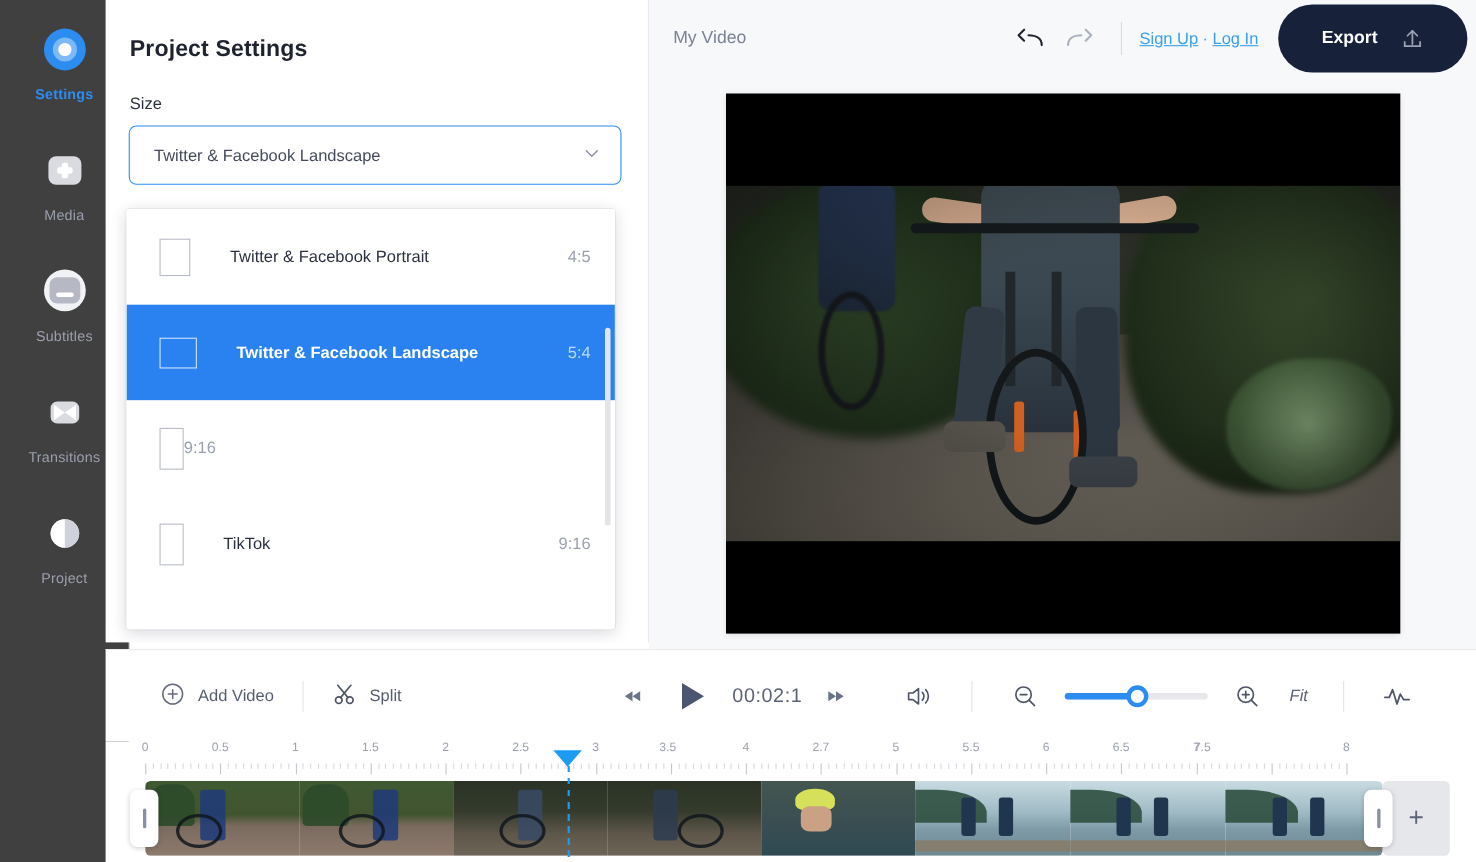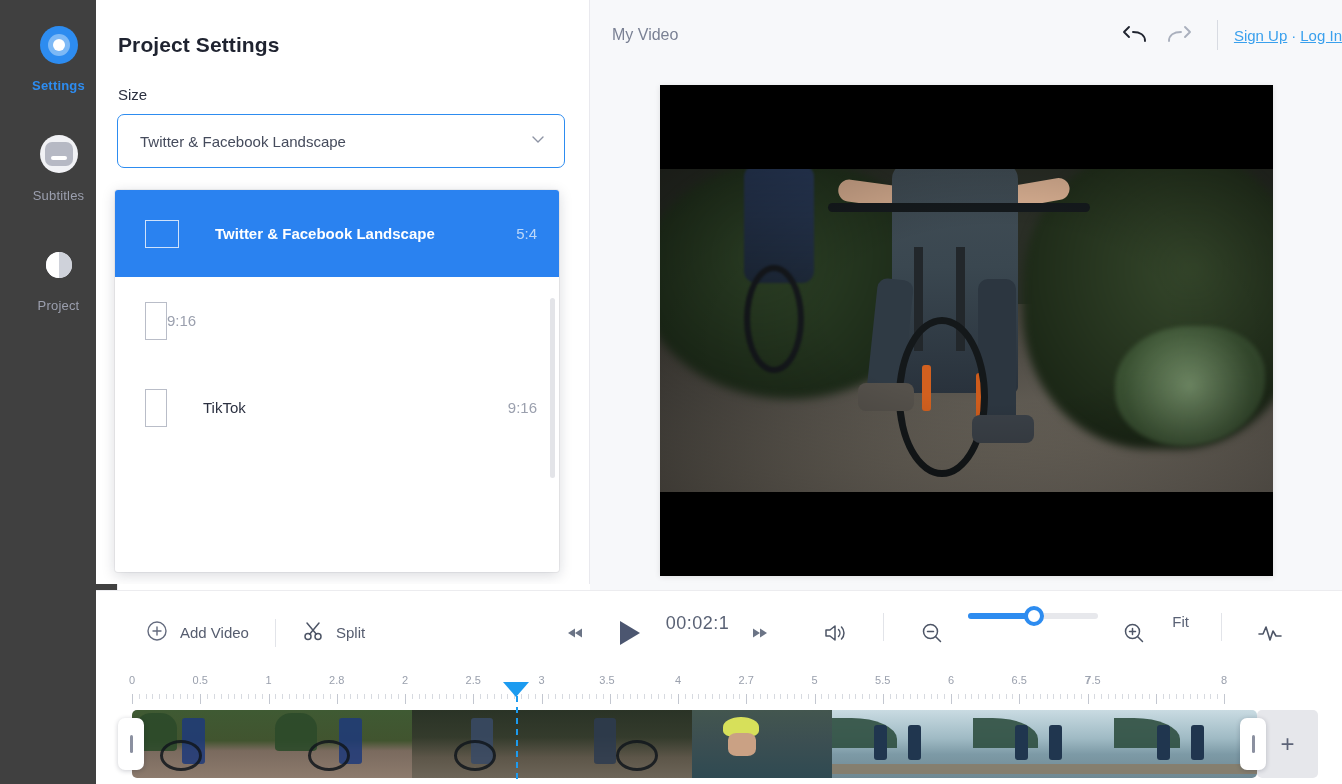--- a/index.html
+++ b/index.html
@@ -164,21 +164,21 @@
   .tb-btn { display:flex; align-items:center; cursor:pointer; color:#555c6e; font-size:15px; }
   .tb-btn .lbl { margin-left: 12px; }
   .tb-div { width:1px; height:28px; background:#e2e4e9; margin: 0 26px; }
   .time { font-size:18px; color:#5a6275; margin: 0 8px; letter-spacing:.5px; }
   .zoom-slider { width: 130px; height: 6px; border-radius:3px; background:#e7e8ec; position:relative; margin: 0 14px; cursor:pointer;}
   .zoom-fill { position:absolute; left:0; top:0; height:6px; width:66px; background:#2d8cf0; border-radius:3px; }
   .zoom-knob {
     position:absolute; left:56px; top:-7px; width:20px; height:20px; border-radius:50%;
     background:#fff; border:4px solid #2d8cf0;
   }
-  .fit { font-size:15px; color:#5a6275; cursor:pointer; }
+  .fit { font-size:15px; color:#5a6275; cursor:pointer;font-style:italic; }
 
   
   .timeline {
     position:absolute; left:96px; top:674px; width:1246px; height:110px; background:#fff;
     overflow:hidden;
   }
   .ruler { position:absolute; left:0; top:0; width:1246px; height:36px; }
   .tick-lbl { position:absolute; top:0; font-size:11px; color:#9aa0ad; transform: translateX(-50%); }
   .tick { position:absolute; top:20px; width:1px; background:#d7dae0; }
   .tick.major { height:10px; background:#c3c7d0; }
@@ -233,34 +233,54 @@
       <span class="rail-ico">
         <svg width="46" height="46" viewBox="0 0 46 46">
           <circle cx="23" cy="23" r="19" fill="#2d8cf0"></circle>
           <circle cx="23" cy="23" r="11" fill="#7db9f6"></circle>
           <circle cx="23" cy="23" r="6" fill="#ffffff"></circle>
         </svg>
       </span>
       <span class="rail-lbl">Settings</span>
     </div>
 
+    <div class="rail-item">
+      <span class="rail-ico">
+        <svg width="46" height="46" viewBox="0 0 46 46">
+          <rect x="8" y="10" width="30" height="26" rx="7" fill="#d9dbe1"></rect>
+          <rect x="20" y="16" width="6" height="14" rx="2" fill="#ffffff"></rect>
+          <rect x="16" y="20" width="14" height="6" rx="2" fill="#ffffff"></rect>
+        </svg>
+      </span>
+      <span class="rail-lbl">Media</span>
+    </div>
 
     <div class="rail-item">
       <span class="rail-ico">
         <svg width="46" height="46" viewBox="0 0 46 46">
           <circle cx="23" cy="22" r="19" fill="#f1f2f5"></circle>
           <rect x="9" y="10" width="28" height="24" rx="7" fill="#b6b9c4"></rect>
           <rect x="15" y="24" width="16" height="4" rx="2" fill="#ffffff"></rect>
         </svg>
       </span>
       <span class="rail-lbl">Subtitles</span>
     </div>
 
 
 
+    <div class="rail-item">
+      <span class="rail-ico">
+        <svg width="46" height="46" viewBox="0 0 46 46">
+          <rect x="10" y="13" width="26" height="20" rx="6" fill="#d9dbe1"></rect>
+          <path d="M13 16l10 7-10 7z" fill="#ffffff"></path>
+          <path d="M33 16l-10 7 10 7z" fill="#ffffff"></path>
+        </svg>
+      </span>
+      <span class="rail-lbl">Transitions</span>
+    </div>
 
     <div class="rail-item">
       <span class="rail-ico">
         <svg width="46" height="46" viewBox="0 0 46 46">
           <circle cx="23" cy="23" r="13" fill="#e6e7ec"></circle>
           <path d="M23 10a13 13 0 0 0 0 26z" fill="#ffffff"></path>
           <path d="M23 10a13 13 0 0 1 0 26z" fill="#cfd2da"></path>
         </svg>
       </span>
       <span class="rail-lbl">Project</span>
@@ -277,20 +297,25 @@
         <svg width="16" height="16" viewBox="0 0 16 16">
             <path d="M3 6l5 5 5-5" stroke="#8d93a4" stroke-width="1.4" fill="none" stroke-linecap="round" stroke-linejoin="round"></path>
           </svg>
       </span>
     </div>
 
     <div class="audio-ghost">Audio</div>
 
     <div class="dropdown">
 
+      <div class="ddrow">
+        <span class="dd-thumb" style="width:28px;height:34px;"></span>
+        <span class="dd-name">Twitter &amp; Facebook Portrait</span>
+        <span class="dd-ratio">4:5</span>
+      </div>
 
       <div class="ddrow sel">
         <span class="dd-thumb" style="width:34px;height:28px;"></span>
         <span class="dd-name">Twitter &amp; Facebook Landscape</span>
         <span class="dd-ratio">5:4</span>
       </div>
 
       <div class="ddrow">
         <span class="dd-thumb" style="width:22px;height:38px;"></span>
         <span class="dd-ratio">9:16</span>
@@ -330,20 +355,30 @@
           <path d="M21 3l5 5-5 5" stroke="#aab0bd" stroke-width="1.9" fill="none" stroke-linecap="round" stroke-linejoin="round"></path>
         </svg>
       </span>
 
       <span class="hdr-div"></span>
 
       <span class="auth">
         <a>Sign Up</a><span class="dot">·</span><a>Log In</a>
       </span>
 
+      <div class="export-btn">
+        <span>Export</span>
+        <span class="export-up">
+          <svg width="20" height="22" viewBox="0 0 20 22">
+            <path d="M10 16V4" stroke="#9aa2b4" stroke-width="1.6" stroke-linecap="round"></path>
+            <path d="M5.5 8.5L10 4l4.5 4.5" stroke="#9aa2b4" stroke-width="1.6" fill="none" stroke-linecap="round" stroke-linejoin="round"></path>
+            <path d="M3 14v4h14v-4" stroke="#9aa2b4" stroke-width="1.6" fill="none" stroke-linecap="round"></path>
+          </svg>
+        </span>
+      </div>
     </div>
   </div>
 
   <div class="stage">
     <div class="video-frame">
       <div class="video-inner">
         <div class="vfx">
           <div class="ground"></div>
           <div class="foliage-l"></div>
           <div class="foliage-r"></div>
@@ -387,21 +422,21 @@
       <span>
         <svg width="22" height="22" viewBox="0 0 22 22">
           <circle cx="6" cy="16.5" r="3" stroke="#4d5566" stroke-width="1.5" fill="none"></circle>
           <circle cx="16" cy="16.5" r="3" stroke="#4d5566" stroke-width="1.5" fill="none"></circle>
           <path d="M7.6 14.2L17 3M14.4 14.2L5 3" stroke="#4d5566" stroke-width="1.5" stroke-linecap="round"></path>
         </svg>
       </span>
       <span class="lbl">Split</span>
     </div>
 
-    <div style="margin-left:auto; display:flex; margin-right:50px;">
+    <div style="margin-left:auto; display:flex; align-items:center; margin-right:50px;">
 
       <span class="icon-btn">
         <svg width="26" height="20" viewBox="0 0 26 20">
           <path d="M12 10L19 5.5v9z" fill="#6b7486"></path>
           <path d="M5 10l7-4.5v9z" fill="#6b7486"></path>
         </svg>
       </span>
 
       <span class="icon-btn" style="width:60px;">
         <svg width="34" height="34" viewBox="0 0 34 34">
@@ -488,21 +523,21 @@
         <span class="tick major" style="left: 172.5px;"></span>
         <span class="tick minor" style="left: 179.325px;"></span>
         <span class="tick minor" style="left: 186.15px;"></span>
         <span class="tick minor" style="left: 192.975px;"></span>
         <span class="tick minor" style="left: 199.8px;"></span>
         <span class="tick minor" style="left: 206.625px;"></span>
         <span class="tick minor" style="left: 213.45px;"></span>
         <span class="tick minor" style="left: 220.275px;"></span>
         <span class="tick minor" style="left: 227.1px;"></span>
         <span class="tick minor" style="left: 233.925px;"></span>
-        <span class="tick-lbl" style="left: 240.75px;">2.8</span>
+        <span class="tick-lbl" style="left: 240.75px;">1.5</span>
         <span class="tick major" style="left: 240.75px;"></span>
         <span class="tick minor" style="left: 247.575px;"></span>
         <span class="tick minor" style="left: 254.4px;"></span>
         <span class="tick minor" style="left: 261.225px;"></span>
         <span class="tick minor" style="left: 268.05px;"></span>
         <span class="tick minor" style="left: 274.875px;"></span>
         <span class="tick minor" style="left: 281.7px;"></span>
         <span class="tick minor" style="left: 288.525px;"></span>
         <span class="tick minor" style="left: 295.35px;"></span>
         <span class="tick minor" style="left: 302.175px;"></span>

